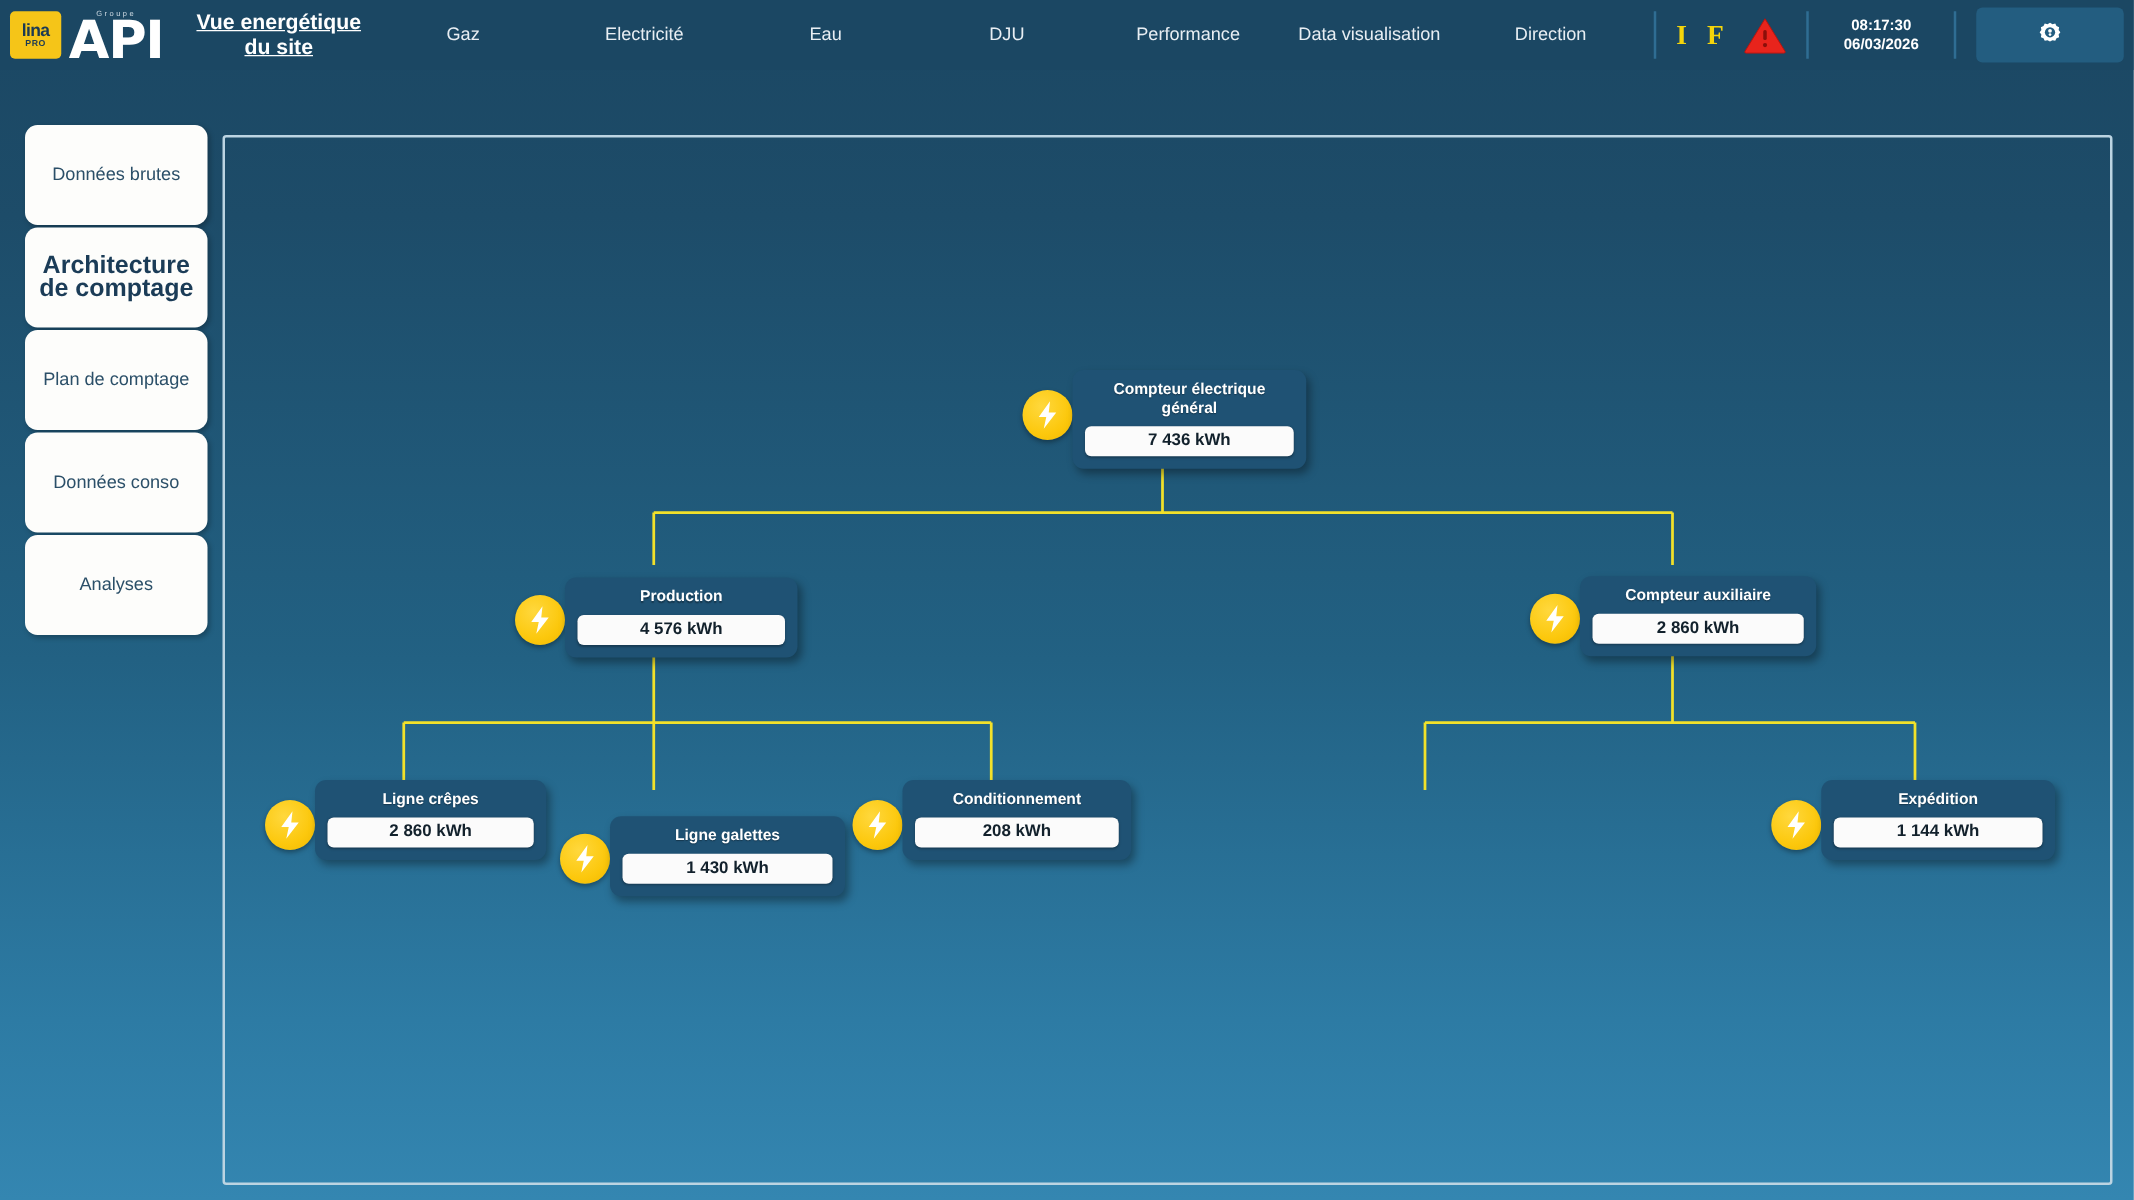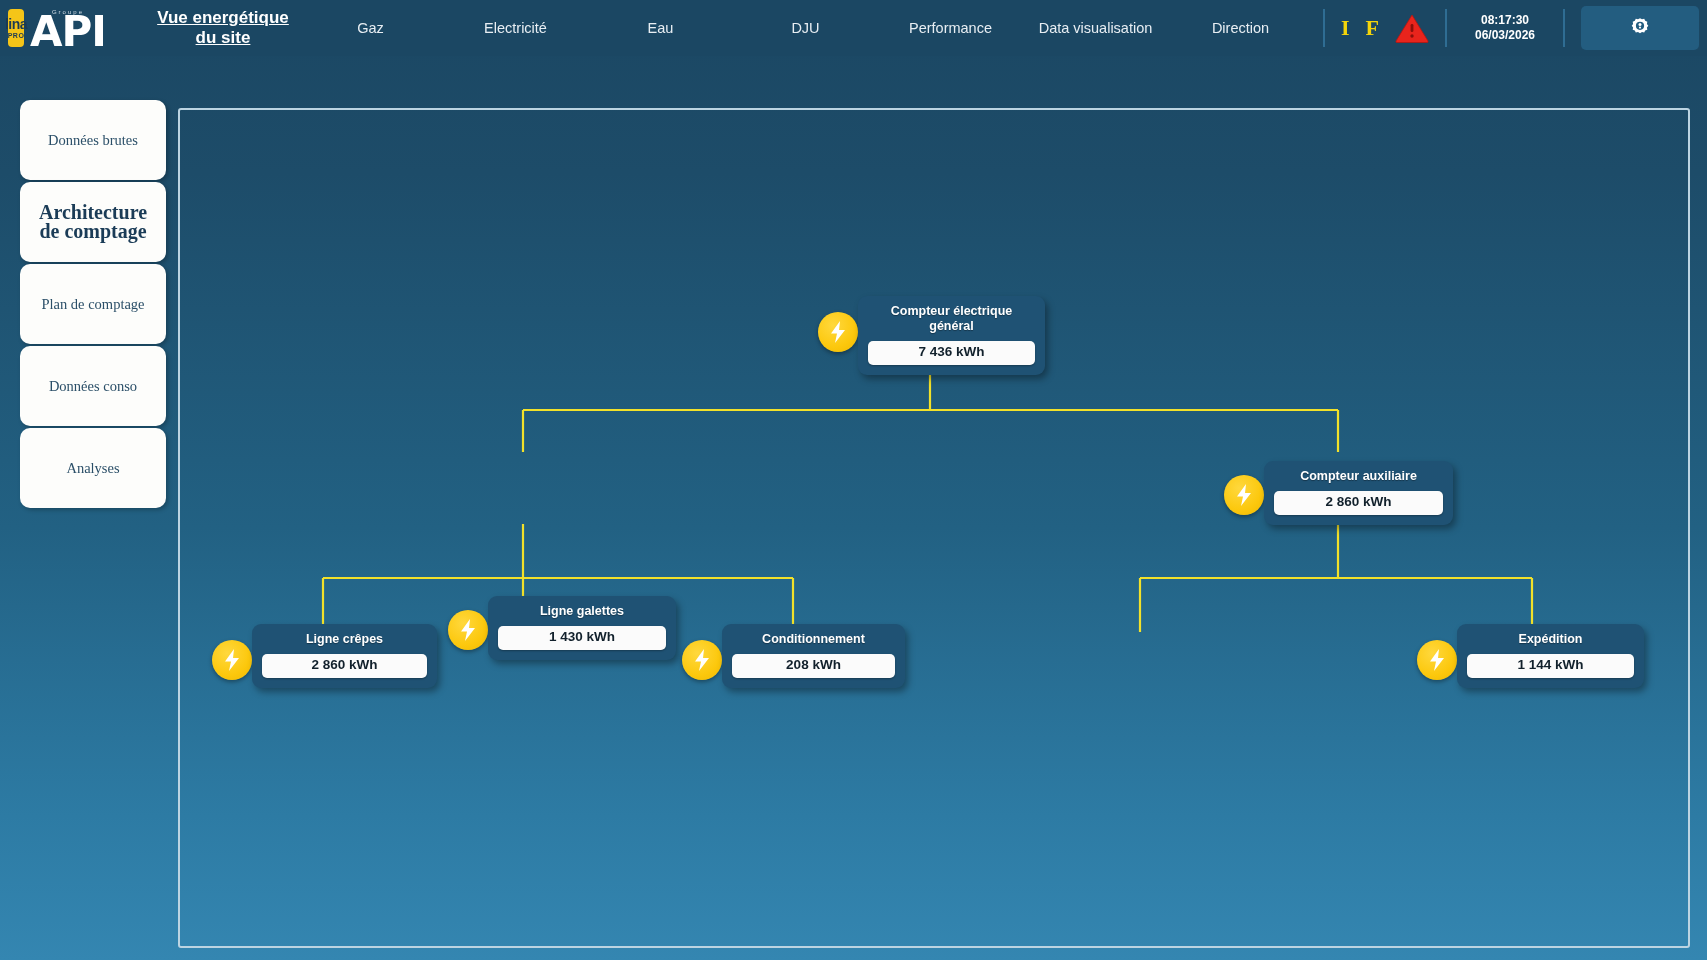--- a/index.html
+++ b/index.html
@@ -20,21 +20,21 @@
     background: #1b4763;
     display: flex; align-items: center;
     z-index: 20;
   }
   .logo-zone {
     width: 148px; height: 56px;
     display: flex; align-items: center; gap: 6px;
     padding-left: 8px;
   }
   .lina-logo {
-    width: 16px; height: 38px;
+    width: 41px; height: 38px;
     background: #f5c518;
     border-radius: 4px;
     display: flex; flex-direction: column;
     align-items: center; justify-content: center;
     line-height: 1;
   }
   .lina-logo .l1 { font-size: 14px; font-weight: bold; color: #1b3a54; letter-spacing: -0.5px; }
   .lina-logo .l2 { font-size: 7px; font-weight: bold; color: #1b3a54; letter-spacing: 0.5px; margin-top: 1px; }
   .api-logo { position: relative; display: flex; flex-direction: column; align-items: center; }
   .api-logo .groupe { font-size: 6px; color: #cfdbe4; letter-spacing: 2px; height: 8px; }
@@ -73,21 +73,20 @@
     display: flex; align-items: center; justify-content: center;
     cursor: pointer;
   }
 
   
   .sidebar {
     position: absolute; left: 20px; top: 100px;
     width: 146px;
     display: flex; flex-direction: column; gap: 2px;
     z-index: 10;
-    font-family: Liberation Serif, serif;
   }
   .side-item {
     height: 80px;
     background: #fdfdfb;
     border-radius: 10px 10px 10px 10px;
     display: flex; align-items: center; justify-content: center;
     text-align: center;
     font-size: 14.5px; color: #2b4f68;
     padding: 0 8px; line-height: 19px;
     cursor: pointer;
@@ -238,20 +237,31 @@
           <path d="M12 1 L3 13.5 H9 L7 23 L17 10 H11 Z" fill="#ffffff"></path>
         </svg>
     </div>
     <div class="node-box" style="width:187px;">
       <div class="node-title">Compteur électrique
 général</div>
       <div class="node-value">7 436 kWh</div>
     </div>
   </div>
 
+  <div class="node" style="left:452px; top:462px;">
+    <div class="bolt" style="left:-40px; top:14px;">
+      <svg width="20" height="24" viewBox="0 0 20 24">
+          <path d="M12 1 L3 13.5 H9 L7 23 L17 10 H11 Z" fill="#ffffff"></path>
+        </svg>
+    </div>
+    <div class="node-box" style="width:186px;">
+      <div class="node-title">Production</div>
+      <div class="node-value">4 576 kWh</div>
+    </div>
+  </div>
 
   <div class="node" style="left:1264px; top:461px;">
     <div class="bolt" style="left:-40px; top:14px;">
       <svg width="20" height="24" viewBox="0 0 20 24">
           <path d="M12 1 L3 13.5 H9 L7 23 L17 10 H11 Z" fill="#ffffff"></path>
         </svg>
     </div>
     <div class="node-box" style="width:189px;">
       <div class="node-title">Compteur auxiliaire</div>
       <div class="node-value">2 860 kWh</div>
@@ -263,21 +273,21 @@
       <svg width="20" height="24" viewBox="0 0 20 24">
           <path d="M12 1 L3 13.5 H9 L7 23 L17 10 H11 Z" fill="#ffffff"></path>
         </svg>
     </div>
     <div class="node-box" style="width:185px;">
       <div class="node-title">Ligne crêpes</div>
       <div class="node-value">2 860 kWh</div>
     </div>
   </div>
 
-  <div class="node" style="left:488px; top:596px;">
+  <div class="node" style="left:488px; top:653px;">
     <div class="bolt" style="left:-40px; top:14px;">
       <svg width="20" height="24" viewBox="0 0 20 24">
           <path d="M12 1 L3 13.5 H9 L7 23 L17 10 H11 Z" fill="#ffffff"></path>
         </svg>
     </div>
     <div class="node-box" style="width:188px;">
       <div class="node-title">Ligne galettes</div>
       <div class="node-value">1 430 kWh</div>
     </div>
   </div>

